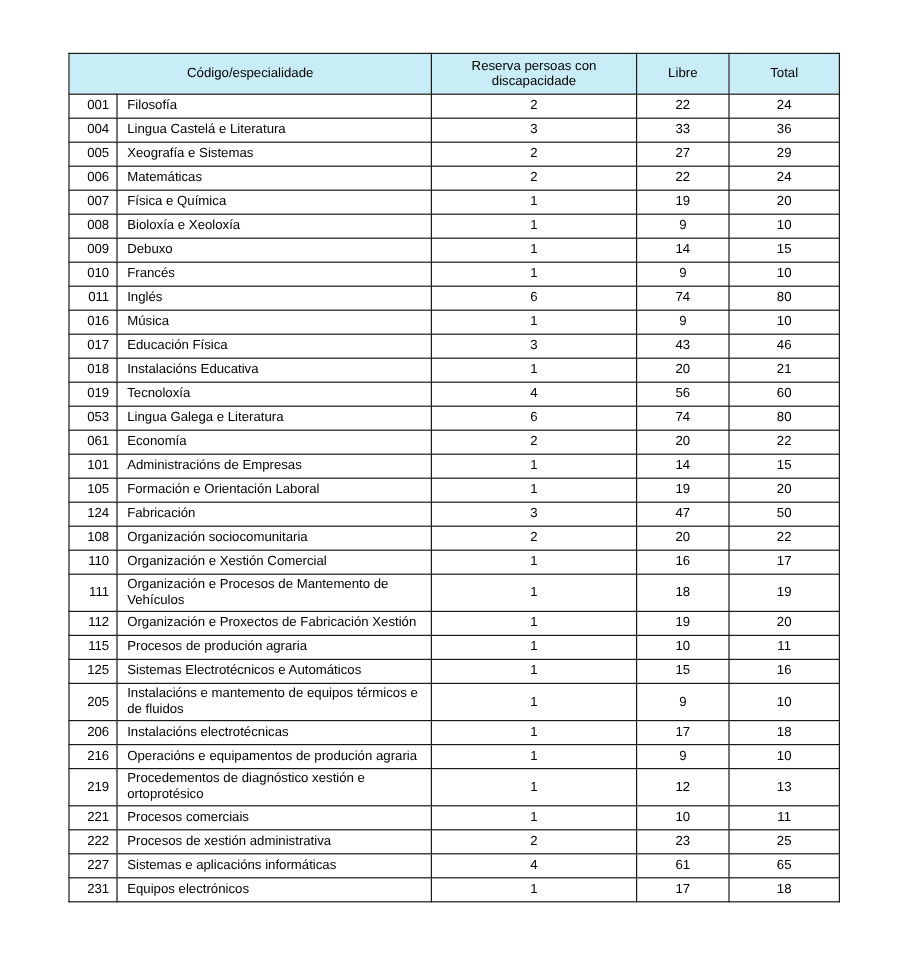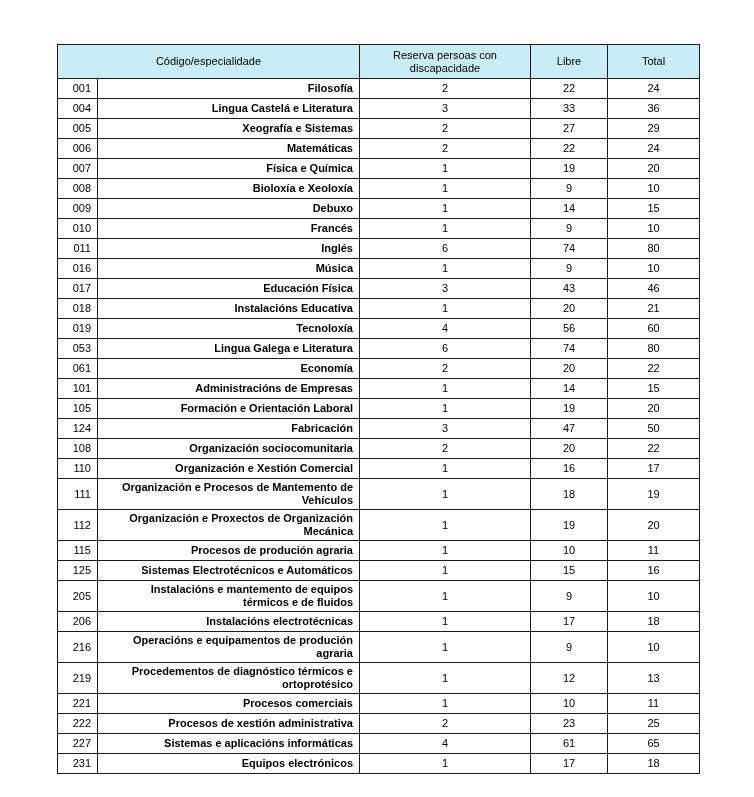--- a/index.html
+++ b/index.html
@@ -38,21 +38,21 @@
     height: 31px;
     padding: 1px 6px;
   }
   .vac-table td {
     height: 15px;
     vertical-align: middle;
     padding: 2px 6px;
     background: #ffffff;
   }
   td.cell-code { text-align: right; padding-left: 8px; }
-  td.cell-name { text-align: right; padding-left: 8px; font-weight: bold; }
+  td.cell-name { text-align: left; padding-left: 8px; }
   td.cell-reserva, td.cell-libre, td.cell-total { text-align: center; }
 </style>
 </head>
 <body>
 
 <div class="page">
   <table class="vac-table">
     <colgroup>
       <col style="width:40px">
       <col style="width:262px">
@@ -211,21 +211,21 @@
         </tr>
         <tr>
           <td class="cell-code">111</td>
           <td class="cell-name">Organización e Procesos de Mantemento de Vehículos</td>
           <td class="cell-reserva">1</td>
           <td class="cell-libre">18</td>
           <td class="cell-total">19</td>
         </tr>
         <tr>
           <td class="cell-code">112</td>
-          <td class="cell-name">Organización e Proxectos de Organización Mecánica</td>
+          <td class="cell-name">Organización e Proxectos de Fabricación Xestión</td>
           <td class="cell-reserva">1</td>
           <td class="cell-libre">19</td>
           <td class="cell-total">20</td>
         </tr>
         <tr>
           <td class="cell-code">115</td>
           <td class="cell-name">Procesos de produción agraria</td>
           <td class="cell-reserva">1</td>
           <td class="cell-libre">10</td>
           <td class="cell-total">11</td>
@@ -253,21 +253,21 @@
         </tr>
         <tr>
           <td class="cell-code">216</td>
           <td class="cell-name">Operacións e equipamentos de produción agraria</td>
           <td class="cell-reserva">1</td>
           <td class="cell-libre">9</td>
           <td class="cell-total">10</td>
         </tr>
         <tr>
           <td class="cell-code">219</td>
-          <td class="cell-name">Procedementos de diagnóstico térmicos e ortoprotésico</td>
+          <td class="cell-name">Procedementos de diagnóstico xestión e ortoprotésico</td>
           <td class="cell-reserva">1</td>
           <td class="cell-libre">12</td>
           <td class="cell-total">13</td>
         </tr>
         <tr>
           <td class="cell-code">221</td>
           <td class="cell-name">Procesos comerciais</td>
           <td class="cell-reserva">1</td>
           <td class="cell-libre">10</td>
           <td class="cell-total">11</td>

